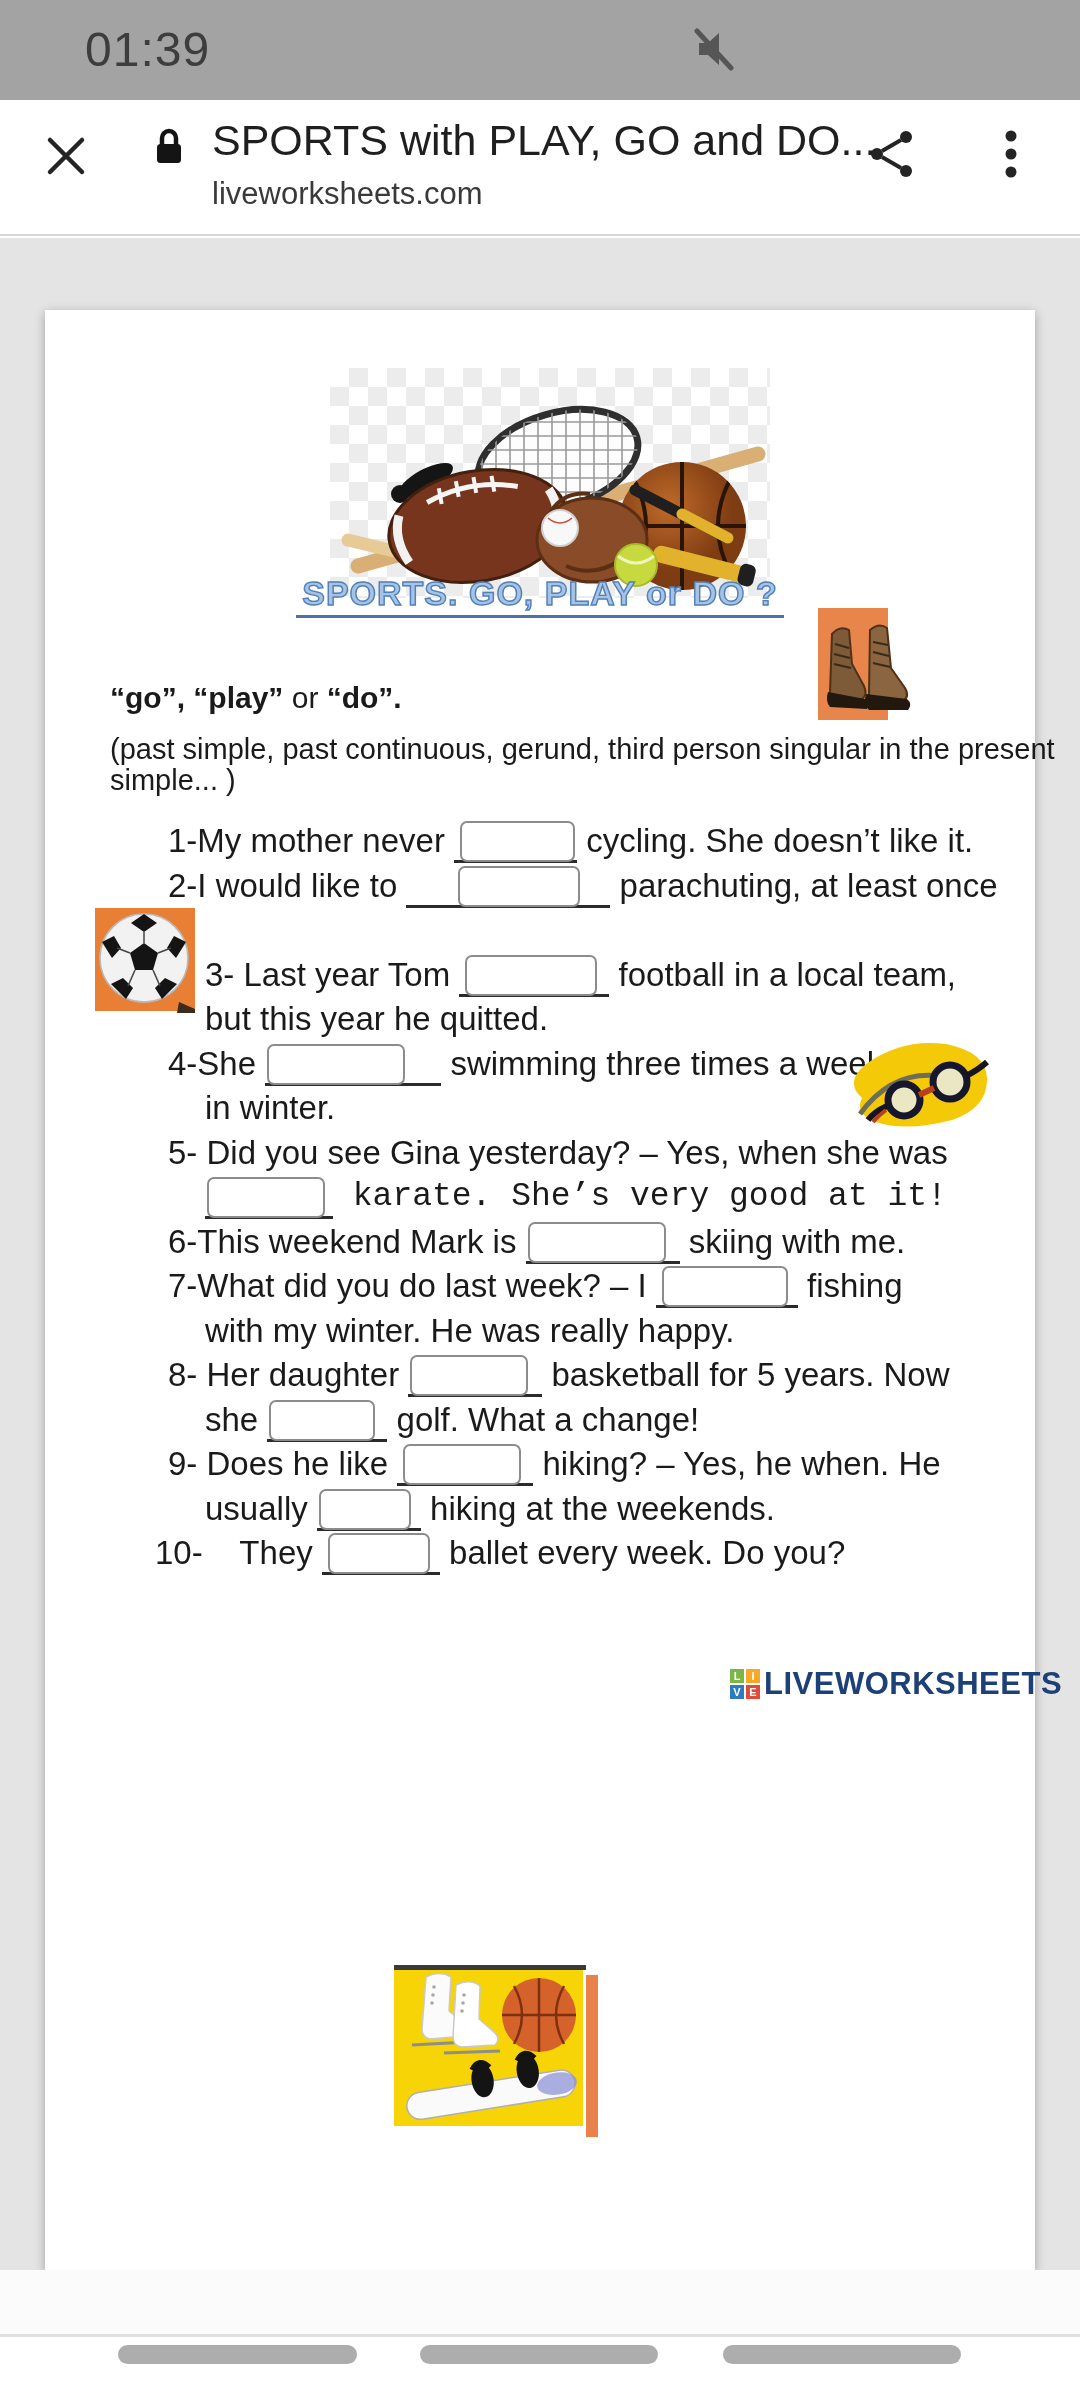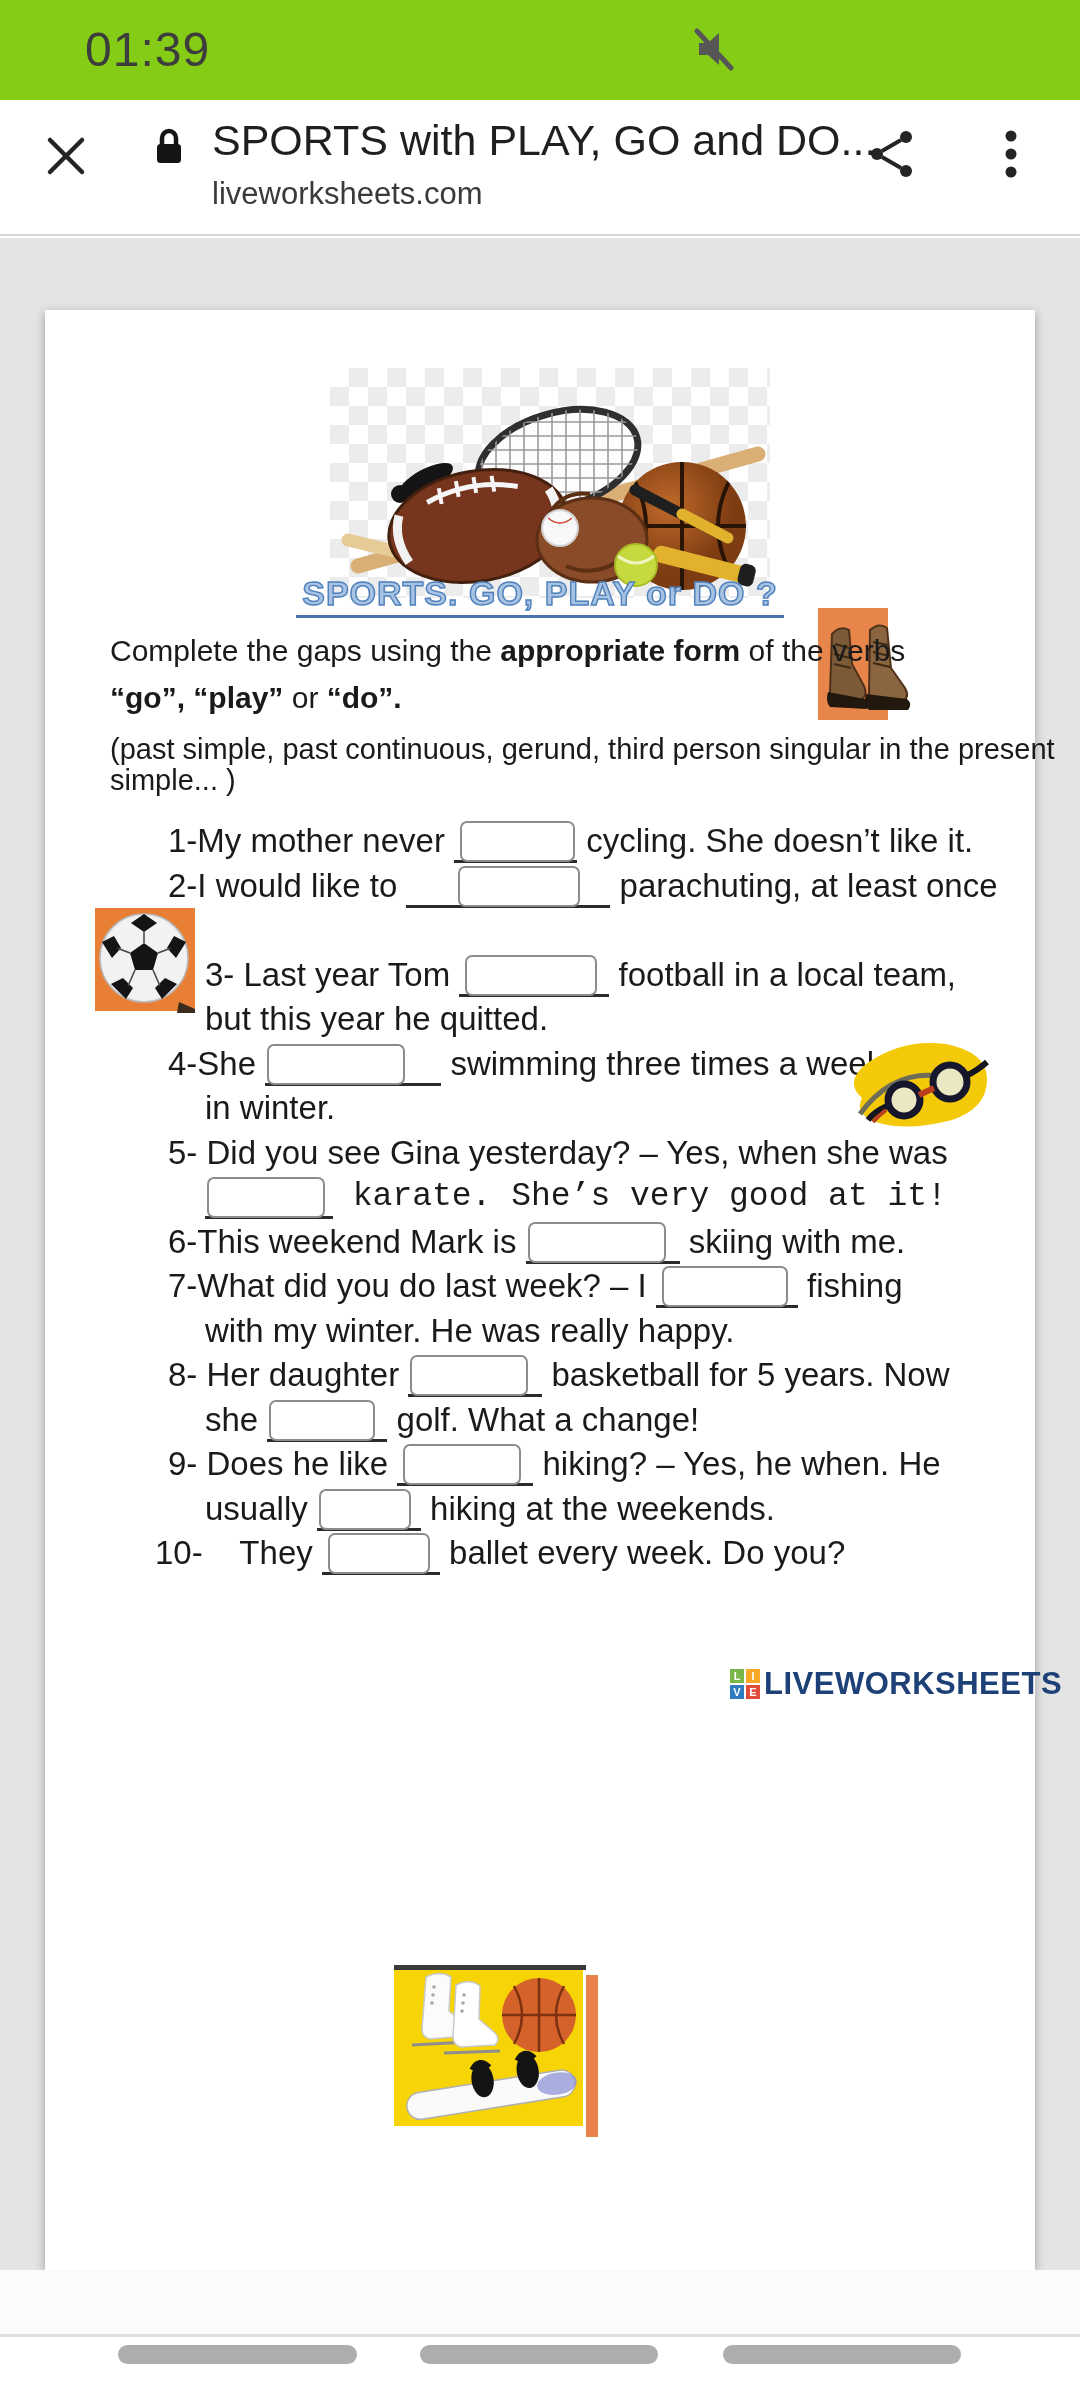--- a/index.html
+++ b/index.html
@@ -1,19 +1,19 @@
 <!DOCTYPE html>
 <html><head>
 <meta charset="utf-8">
 <style>
   html,body{margin:0;padding:0;background:#ffffff;}
   .screen{position:relative;width:1080px;height:2400px;background:#ffffff;overflow:hidden;
           font-family:"Liberation Sans",sans-serif;}
   
-  .statusbar{position:absolute;top:0;left:0;width:1080px;height:100px;background:#84cc16;}
+  .statusbar{position:absolute;top:0;left:0;width:1080px;height:100px;background:#a3a3a3;}
   .time{position:absolute;left:85px;top:22px;font-size:48px;color:#3d3d3d;letter-spacing:1px;}
   .sb-icons{position:absolute;top:26px;left:694px;display:flex;gap:17px;height:56px;flex-direction:column;}
   .pct{font-size:44px;color:#3d3d3d;}
   .batt{width:28px;height:54px;border-radius:7px;overflow:hidden;background:#c7c7c7;position:relative;}
   .batt .lvl{position:absolute;left:0;bottom:0;width:100%;height:38%;background:#565656;}
   
   .header{position:absolute;top:100px;left:0;width:1080px;height:136px;background:#fff;
           border-bottom:2px solid #d6d6d6;box-sizing:border-box;}
   .hbtn{position:absolute;background:none;border:none;padding:0;cursor:pointer;}
   .h-title{position:absolute;left:212px;top:16px;font-size:43px;color:#1f1f1f;white-space:nowrap;}
@@ -219,21 +219,20 @@
         <path d="M48,86 l41,5 q6,5 1,11 l-39,0 q-6,-6 -3,-16z" fill="#23180d"></path>
         <line x1="17" y1="36" x2="31" y2="40" stroke="#3c2a16" stroke-width="2"></line>
         <line x1="16" y1="46" x2="32" y2="50" stroke="#3c2a16" stroke-width="2"></line>
         <line x1="16" y1="56" x2="33" y2="60" stroke="#3c2a16" stroke-width="2"></line>
         <line x1="55" y1="34" x2="70" y2="37" stroke="#3c2a16" stroke-width="2"></line>
         <line x1="55" y1="44" x2="71" y2="48" stroke="#3c2a16" stroke-width="2"></line>
         <line x1="55" y1="55" x2="72" y2="59" stroke="#3c2a16" stroke-width="2"></line>
       </svg>
     </div>
 
-    <div class="instr" style="top:324px;"><span>Complete the gaps using the </span><b>appropriate form</b><span> of the verbs</span></div>
     <div class="instr" style="top:371px;"><b>“go”, “play”</b><span> or </span><b>“do”.</b></div>
     <div class="instr" style="top:423px;font-size:29px;">(past simple, past continuous, gerund, third person singular in the present</div>
     <div class="instr" style="top:454px;font-size:29px;">simple... )</div>
 
     <div style="position:absolute;inset:0;">
         <div class="q-line" style="left: 123px; top: 506px;"><span class="txt">1-My mother never </span><span class="blank" style="padding-left: 6px; padding-right: 2px;"><span class="answer-box" style="width: 115px;"></span></span><span class="txt"> cycling. She doesn’t like it.</span></div>
         <div class="q-line" style="left: 123px; top: 551px;"><span class="txt">2-I would like to </span><span class="blank" style="padding-left: 52px; padding-right: 30px;"><span class="answer-box" style="width: 122px;"></span></span><span class="txt"> parachuting, at least once</span></div>
         <div class="q-line" style="left: 160px; top: 640px;"><span class="txt">3- Last year Tom </span><span class="blank" style="padding-left: 6px; padding-right: 12px;"><span class="answer-box" style="width: 132px;"></span></span><span class="txt"> football in a local team,</span></div>
         <div class="q-line" style="left: 160px; top: 684px;"><span class="txt">but this year he quitted.</span></div>
         <div class="q-line" style="left: 123px; top: 729px;"><span class="txt">4-She </span><span class="blank" style="padding-left: 2px; padding-right: 36px;"><span class="answer-box" style="width: 138px;"></span></span><span class="txt"> swimming three times a week, even</span></div>

